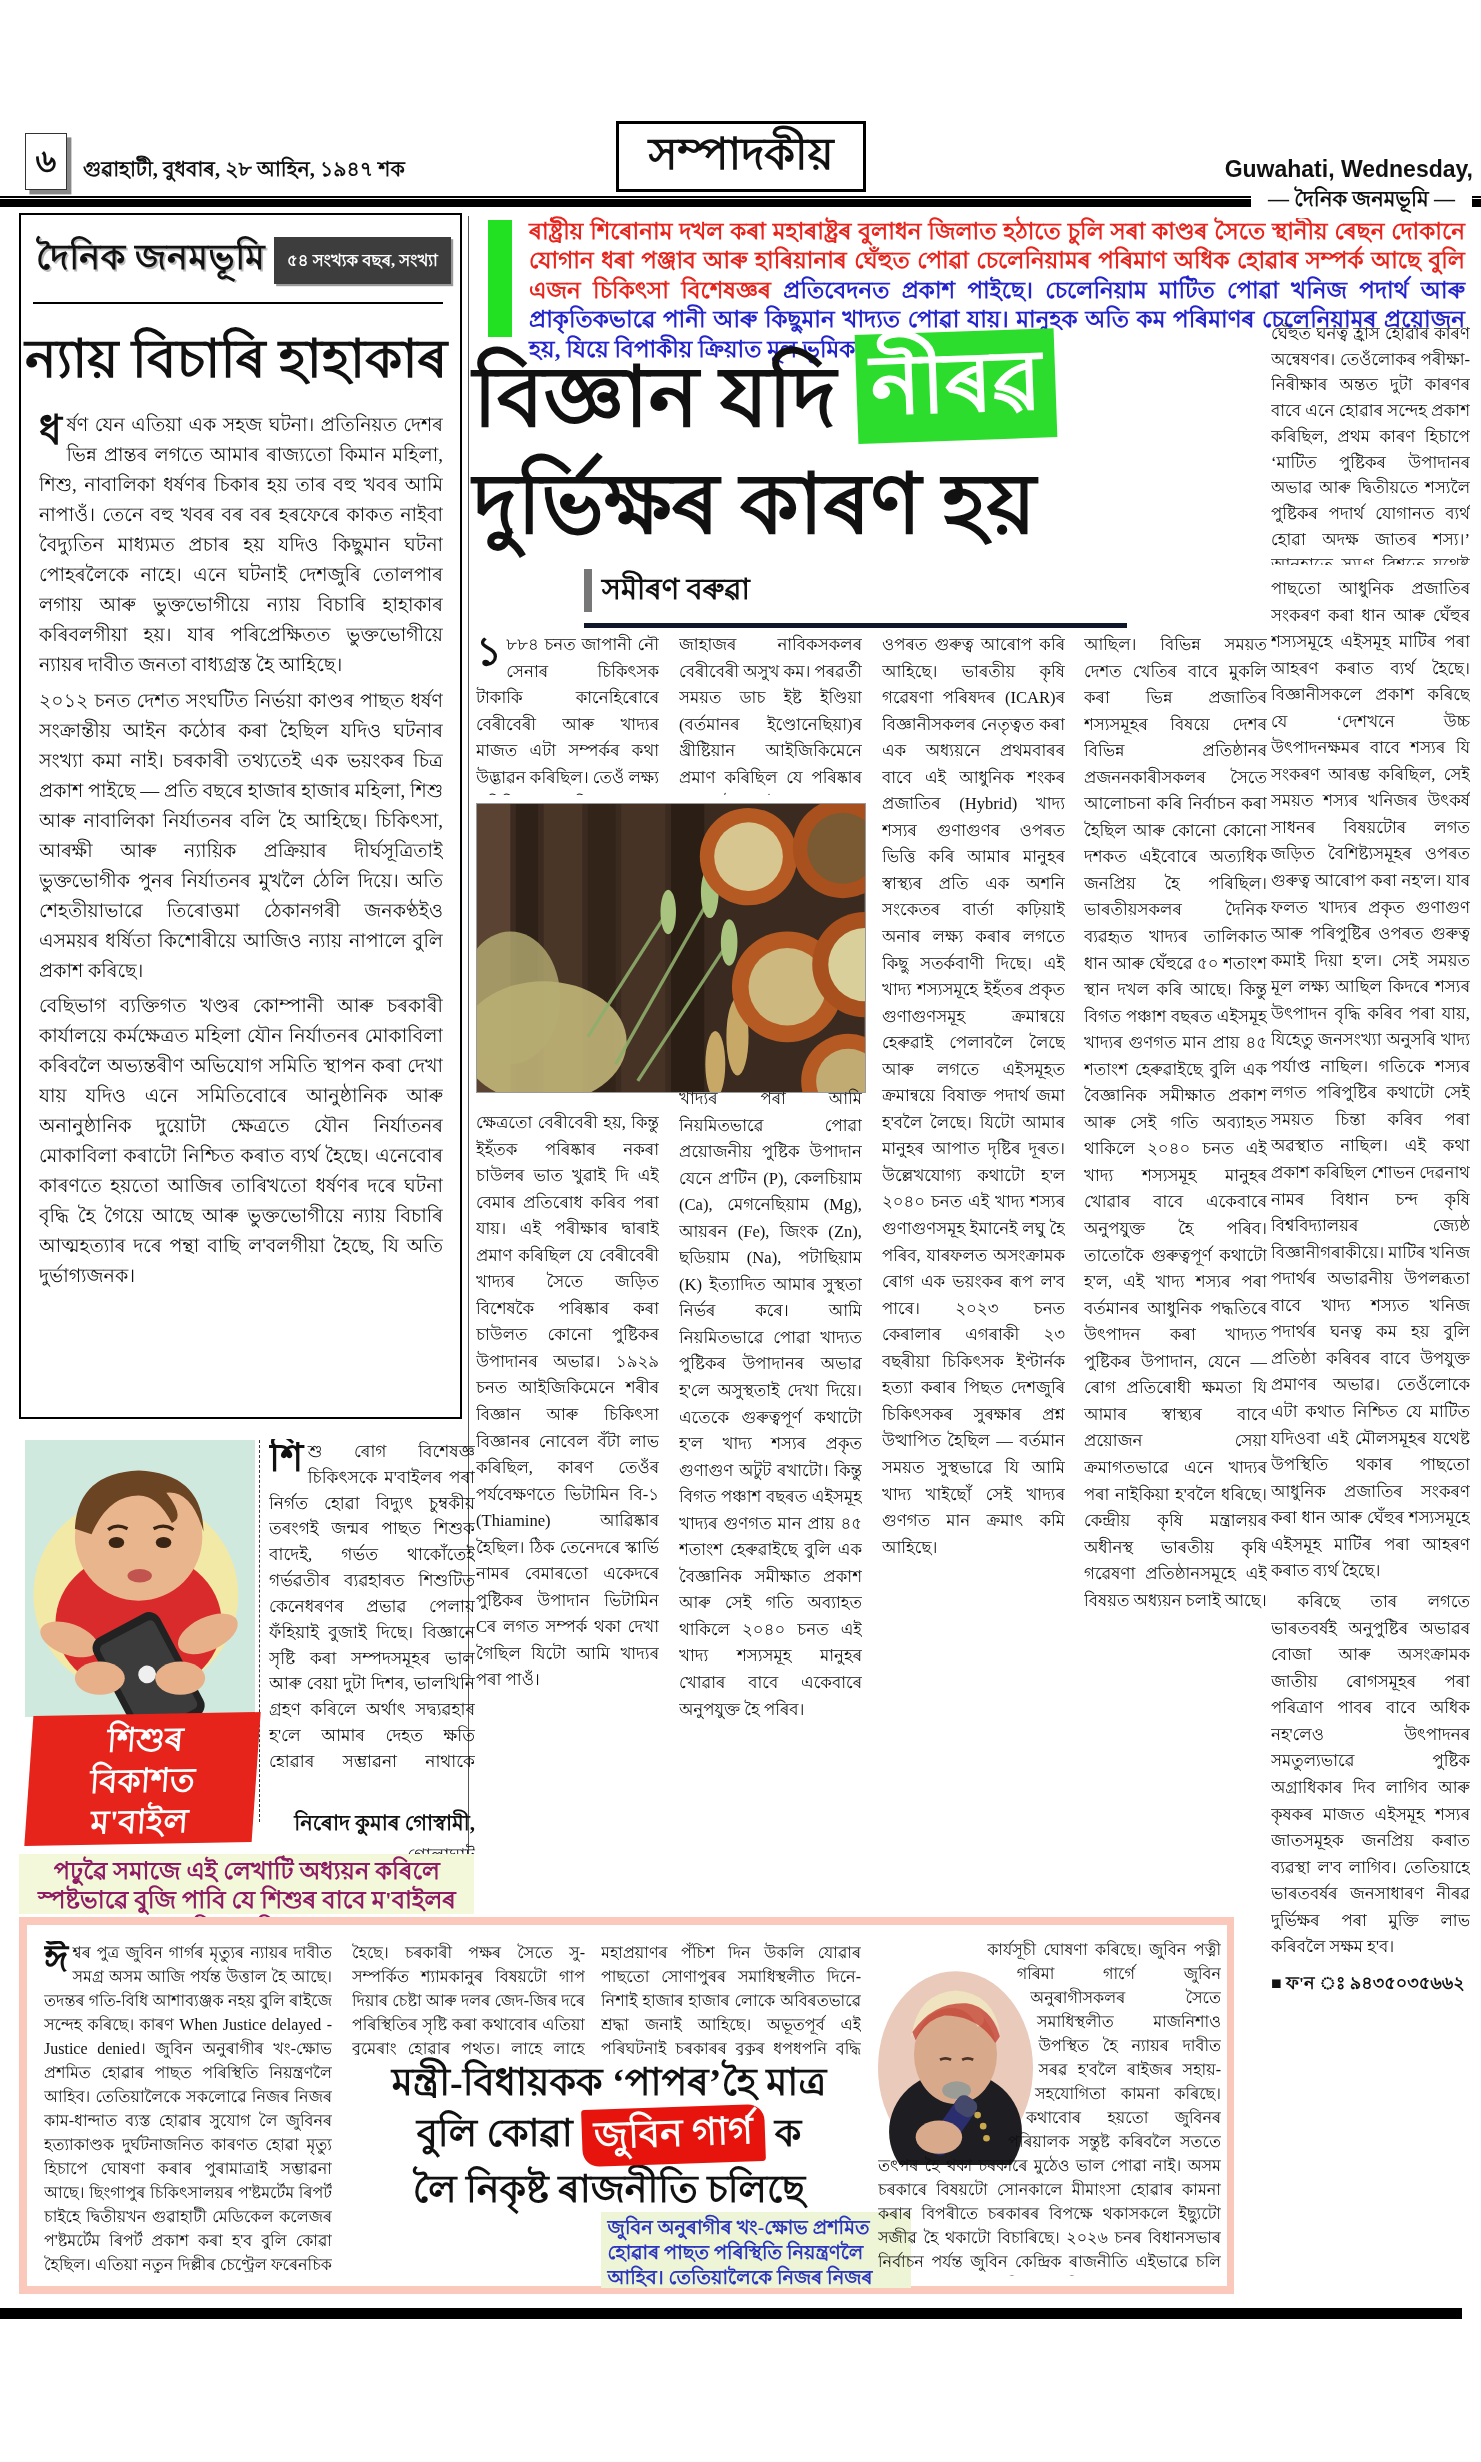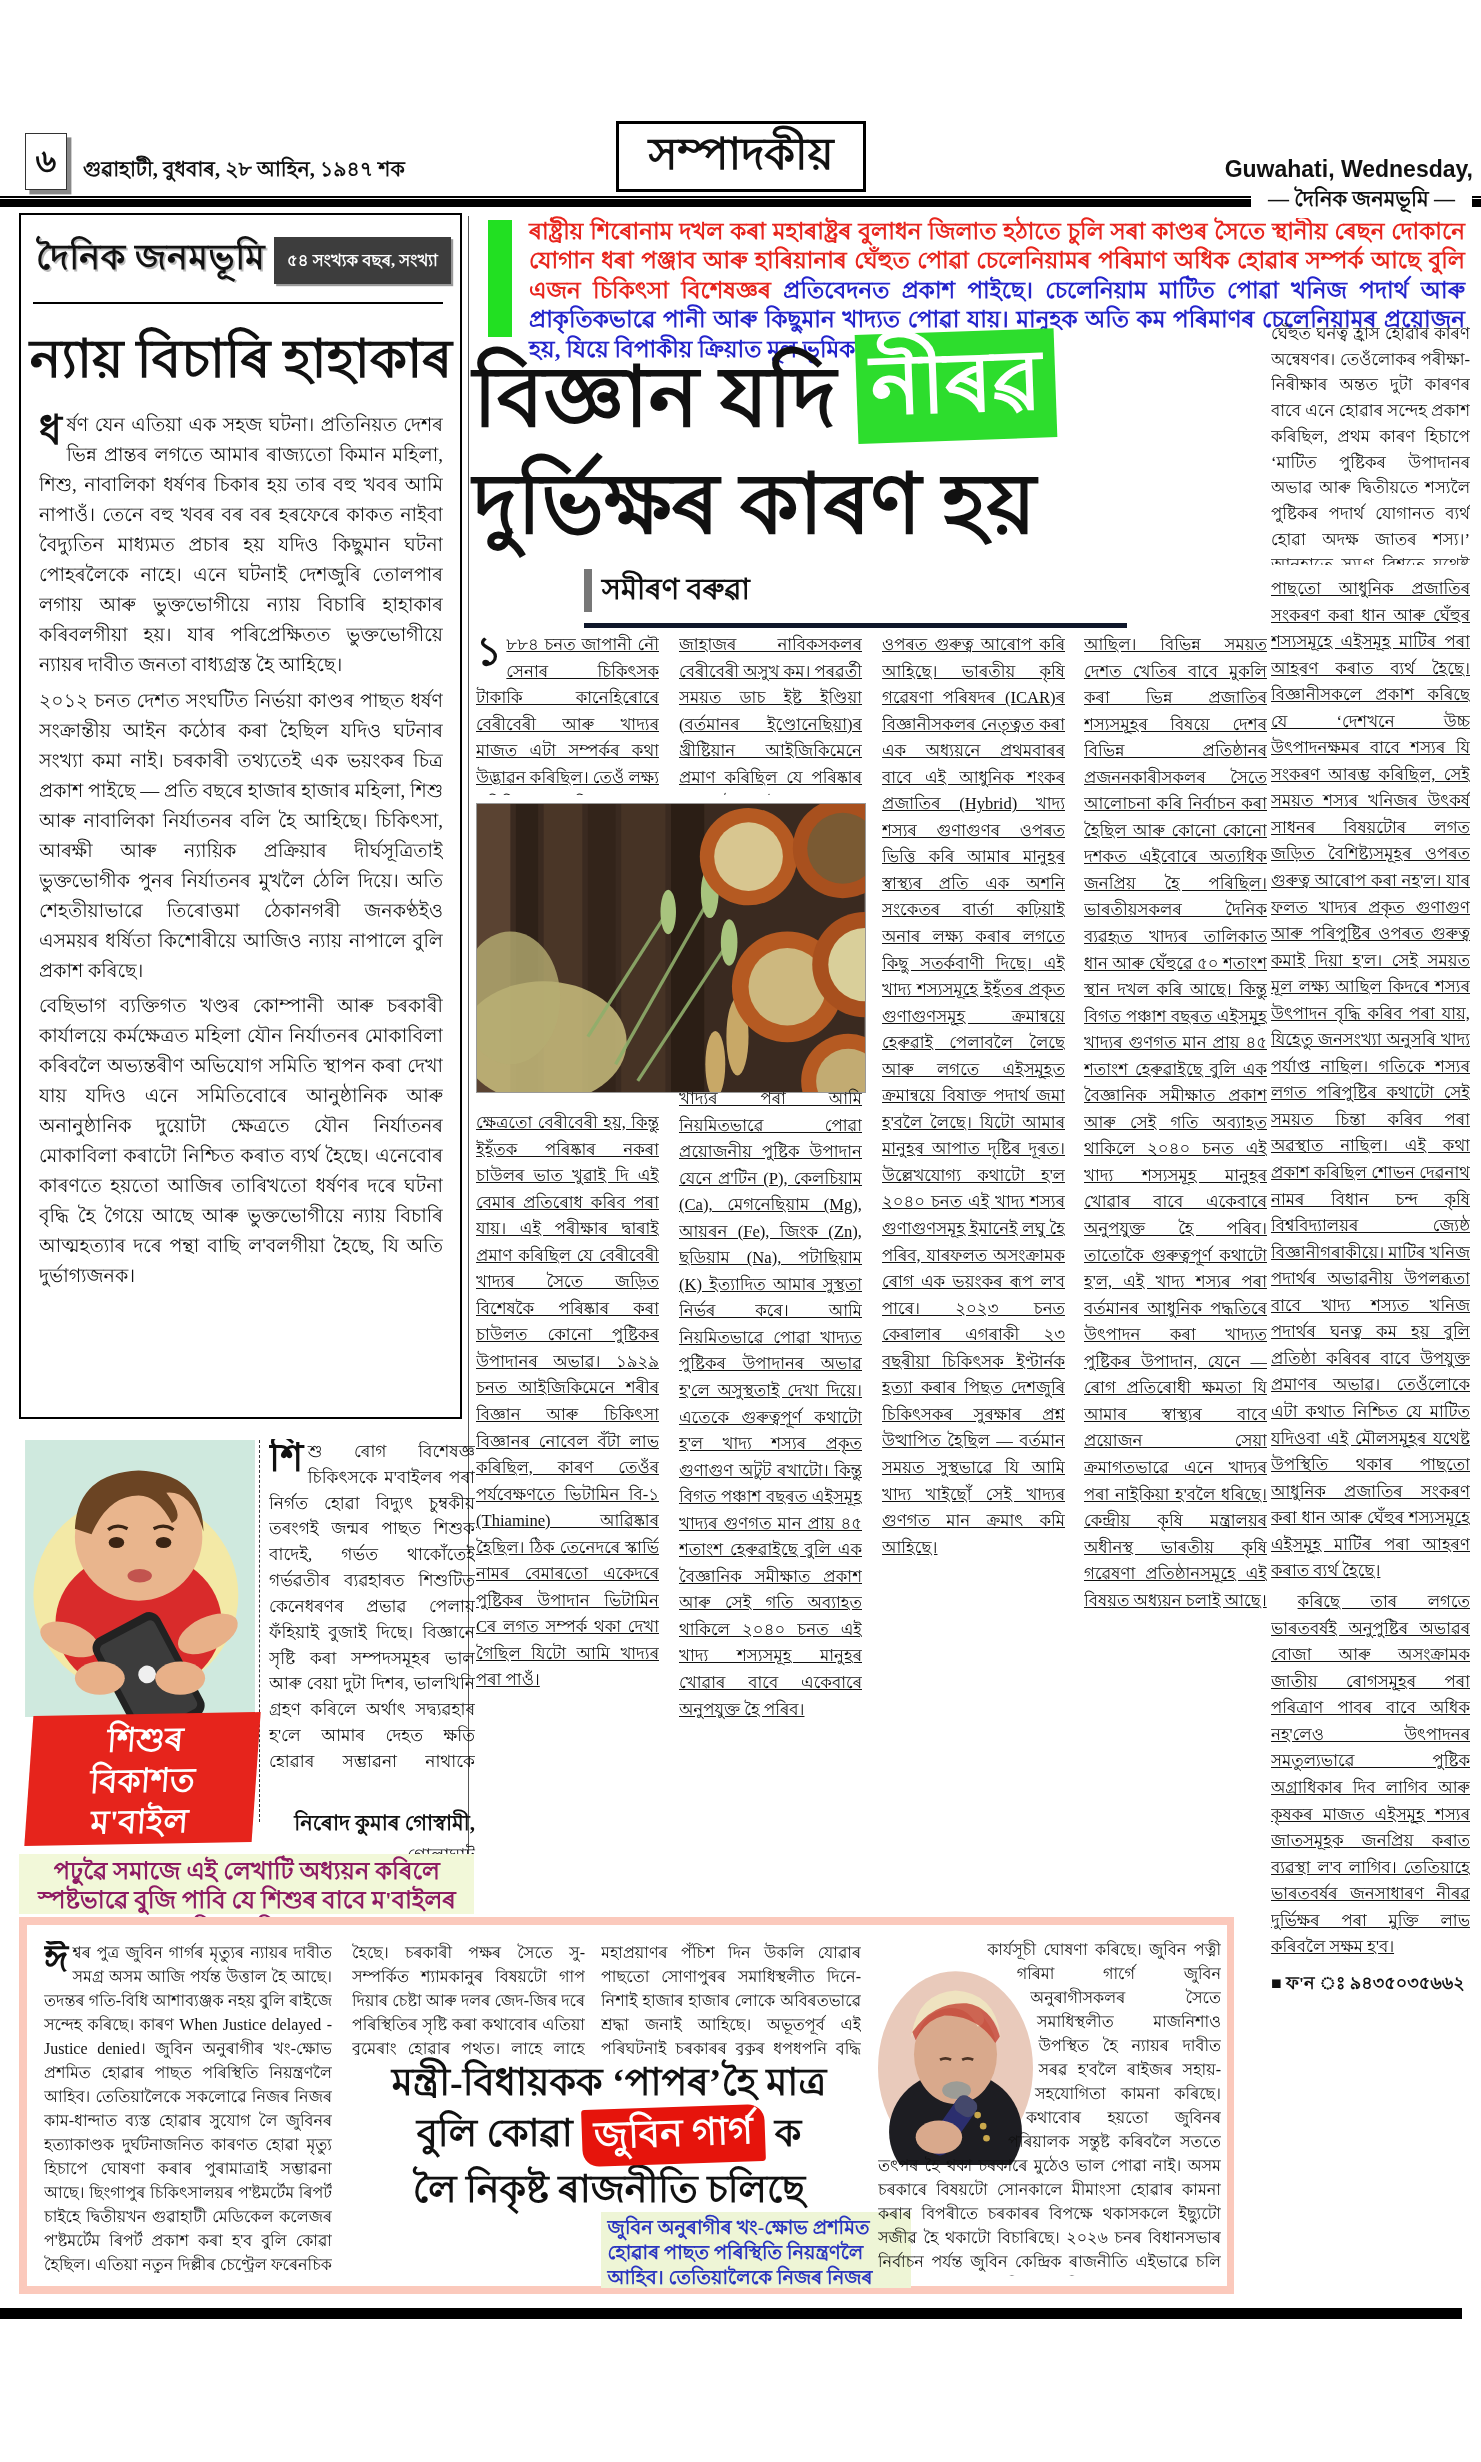--- a/index.html
+++ b/index.html
@@ -19,40 +19,40 @@
   .brand-r{left:1251px;top:183px;width:221px;text-align:center;font-size:21px;font-weight:bold;
            background:#fff;z-index:2;}
   .hrule{left:0;top:199px;width:1481px;height:7.8px;background:#000;border-top:1.7px solid #000;box-sizing:border-box;}
   .hrule-thin{left:0;top:196px;width:1481px;height:1.7px;background:#000;}
   
   .edbox{left:19.4px;top:213px;width:443px;height:1206px;border:2.2px solid #000;box-sizing:border-box;background:#fff;}
   .ed-mast{left:36px;top:230px;font-size:35px;font-weight:bold;letter-spacing:0.6px;text-shadow:1.7px 1.7px 0 #bbb;}
   .ed-issue{left:274px;top:237px;width:177px;height:47px;background:#3d3d3d;color:#fff;font-size:16.6px;
             font-weight:bold;text-align:center;line-height:47px;box-shadow:2.2px 2.2px 0 #999;}
   .ed-rule{left:33px;top:302px;width:410px;height:2.2px;background:#000;}
-  .ed-title{left:25px;top:318px;width:432px;font-size:53px;font-weight:bold;text-align:center;}
+  .ed-title{left:25px;top:318px;width:432px;font-size:53px;font-weight:bold;text-align:left;}
   .ed-body{left:39px;top:410px;width:404px;height:991px;font-size:19px;line-height:1.58;}
   .ed-body p{margin:0 0 5.5px 0;}
   .ed-body p:first-child::first-letter{font-size:41px;font-weight:bold;float:left;line-height:.85;padding:3.3px 4.4px 0 0;}
   
   .vdiv{left:468px;top:216px;width:1.1px;height:1689px;background:#555;}
   .kick-bar{left:488px;top:220px;width:24px;height:117px;background:#22e022;}
   .kicker{left:529px;top:217px;width:936px;font-size:23px;font-weight:bold;line-height:1.28;}
   .kick-red{color:#e8251d;}
   .kick-blue{color:#2424cc;}
   .headline{left:473px;top:346px;width:770px;font-size:84px;font-weight:bold;line-height:1.18;}
   .hl-green{display:inline-block;background:#2ddd2d;color:#fff;padding:2.2px 14.4px 7.8px 14.4px;
             transform:rotate(-2deg) translateY(-14.4px);}
   .sidebar{left:1271px;top:321px;width:199px;height:244px;font-size:16.6px;line-height:1.55;}
   .byline{left:584px;top:566px;width:543px;border-bottom:5px solid #0f172a;padding-bottom:7.8px;}
   .by-inner{display:flex;align-items:center;gap:10px;}
   .by-bar{width:7.8px;height:43px;background:#777;}
   .by-name{font-size:29px;font-weight:bold;}
   .mcol{font-size:16.6px;line-height:1.6;}
-  .mcol p{margin:0 0 4.4px 0;text-indent:26.6px;text-decoration:underline;}
+  .mcol p{margin:0 0 4.4px 0;text-indent:26.6px;}
   .mcol p.nofirst{text-indent:0;}
   .c1a{left:476px;top:632px;width:183px;height:163px;}
   .c2a{left:679px;top:632px;width:183px;height:163px;}
   .c1b{left:476px;top:1110px;width:183px;height:786px;}
   .c2b{left:679px;top:1086px;width:183px;height:786px;}
   .c3{left:882px;top:632px;width:183px;height:1264px;}
   .c4{left:1084px;top:632px;width:183px;height:1264px;}
   .c5{left:1271px;top:576px;width:199px;height:1708px;}
   .dropnum::first-letter{font-size:40px;font-weight:bold;float:left;line-height:.8;padding:4.4px 4.4px 0 0;}
   .phone-line{text-align:left;font-weight:bold;font-size:17.7px;margin-top:7.8px;}

